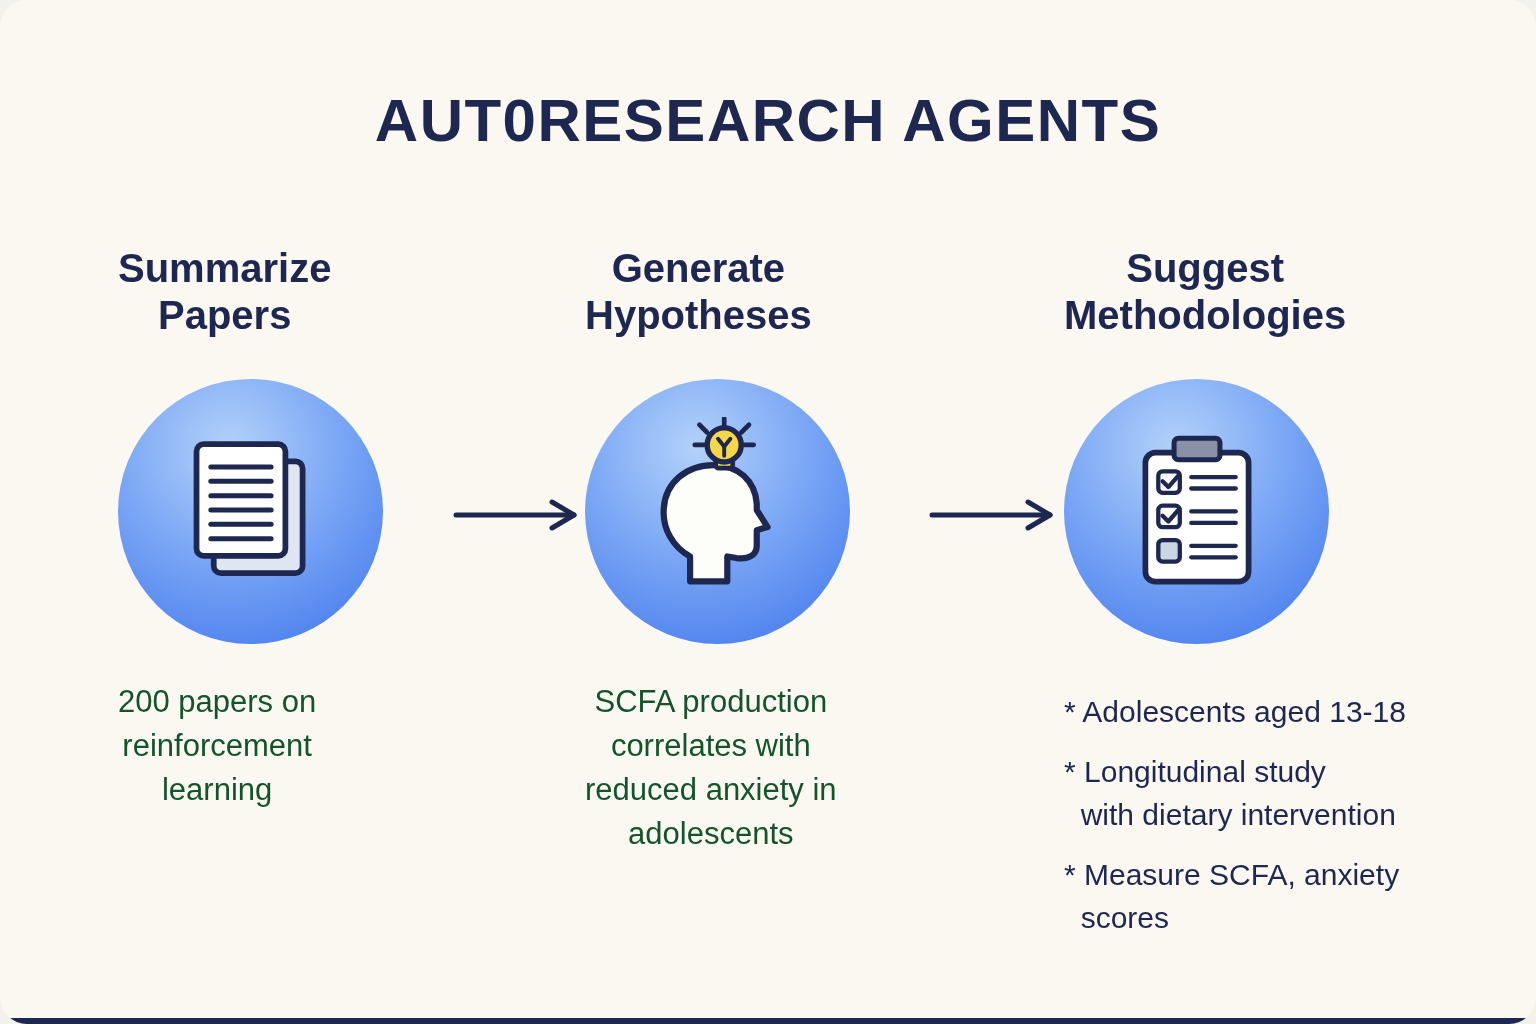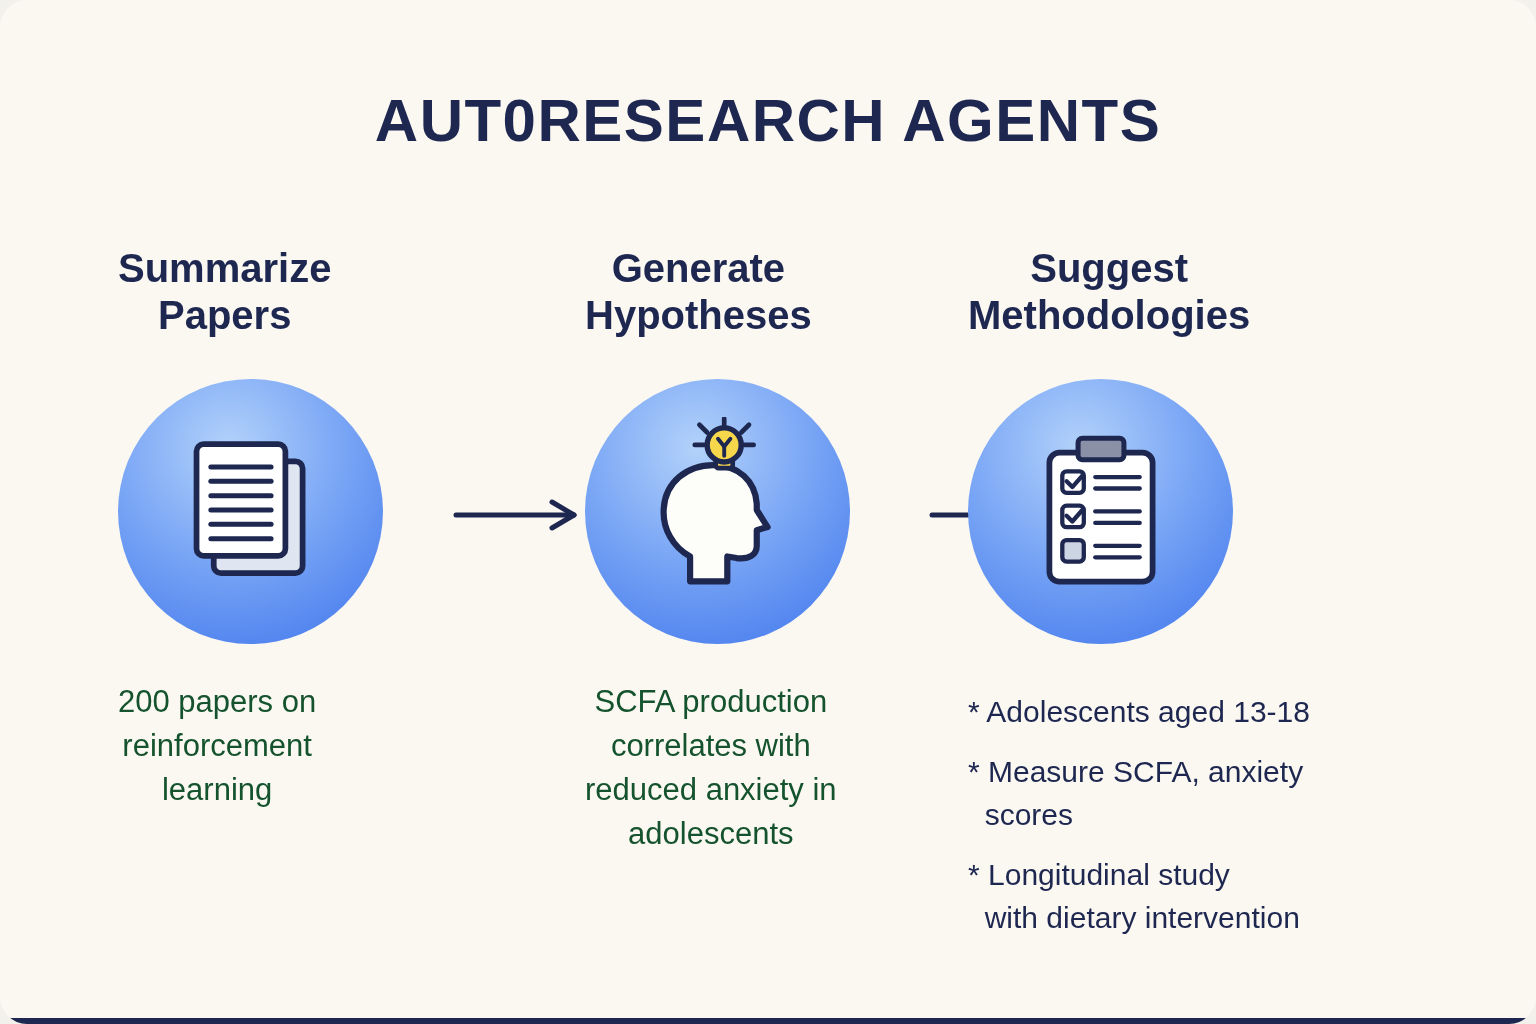--- a/index.html
+++ b/index.html
@@ -30,21 +30,21 @@
   }
   .col {
     position:absolute;
     top:245px;
     display:flex;
     flex-direction:column;
     align-items:flex-start;
   }
   .col-1 { left:118px;  width:324px; }
   .col-2 { left:585px;  width:340px; }
-  .col-3 { left:968px; width:452px; }
+  .col-3 { left:1064px; width:452px; }
   .heading {
     font-size:40px;
     font-weight:700;
     line-height:1.17;
     text-align:center;
     color:#1d2750;
     white-space:pre-line;
     min-height:100px;
   }
   .circle {
@@ -194,21 +194,21 @@
           <rect x="33" y="81" width="15" height="15" rx="3" fill="#ccd5e4" stroke="#1d2750" stroke-width="3"></rect>
           <g stroke="#1d2750" stroke-width="3" stroke-linecap="round">
             <line x1="56" y1="85" x2="87" y2="85"></line>
             <line x1="56" y1="93" x2="87" y2="93"></line>
           </g>
         </svg>
       </span>
     </div>
     <div class="bullets">
       <p>* Adolescents aged 13-18</p>
+      <p>* Longitudinal study
+  with dietary intervention</p>
       <p>* Measure SCFA, anxiety
   scores</p>
-      <p>* Longitudinal study
-  with dietary intervention</p>
     </div>
   </div>
 
   <div class="bottom-bar"></div>
 </div>
 
 </body></html>

